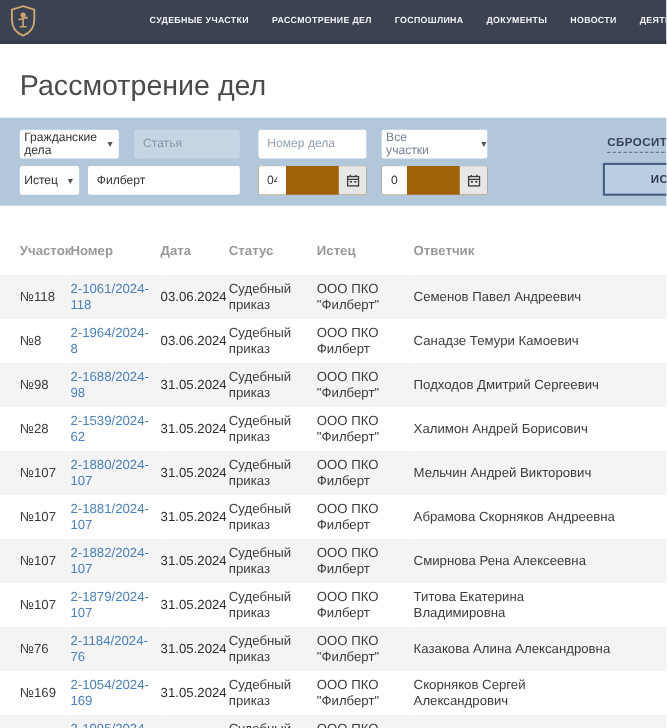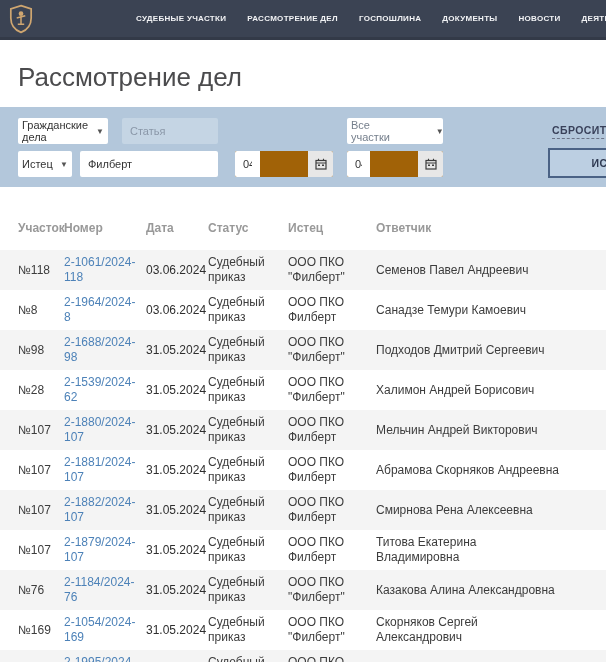--- a/index.html
+++ b/index.html
@@ -84,20 +84,23 @@
 
   <div class="filter-panel">
 
     <div class="ctrl selectbox" style="left:18px; top:11px; width:90px;">
       <span>Гражданские дела</span>
       <span class="caret">▼</span>
     </div>
     <div class="ctrl" style="left:122px; top:11px; width:96px;">
       <input class="tinput disabled" disabled="" placeholder="Статья" style="">
     </div>
+    <div class="ctrl" style="left:235px; top:11px; width:98px;">
+      <input class="tinput" placeholder="Номер дела" style="">
+    </div>
     <div class="ctrl selectbox muted" style="left:347px; top:11px; width:96px;gap:40px;">
       <span>Все участки</span>
       <span class="caret">▼</span>
     </div>
     <span class="reset-link">СБРОСИТЬ</span>
 
     <div class="ctrl selectbox" style="left:18px; top:44px; width:54px;">
       <span>Истец</span>
       <span class="caret">▼</span>
     </div>

